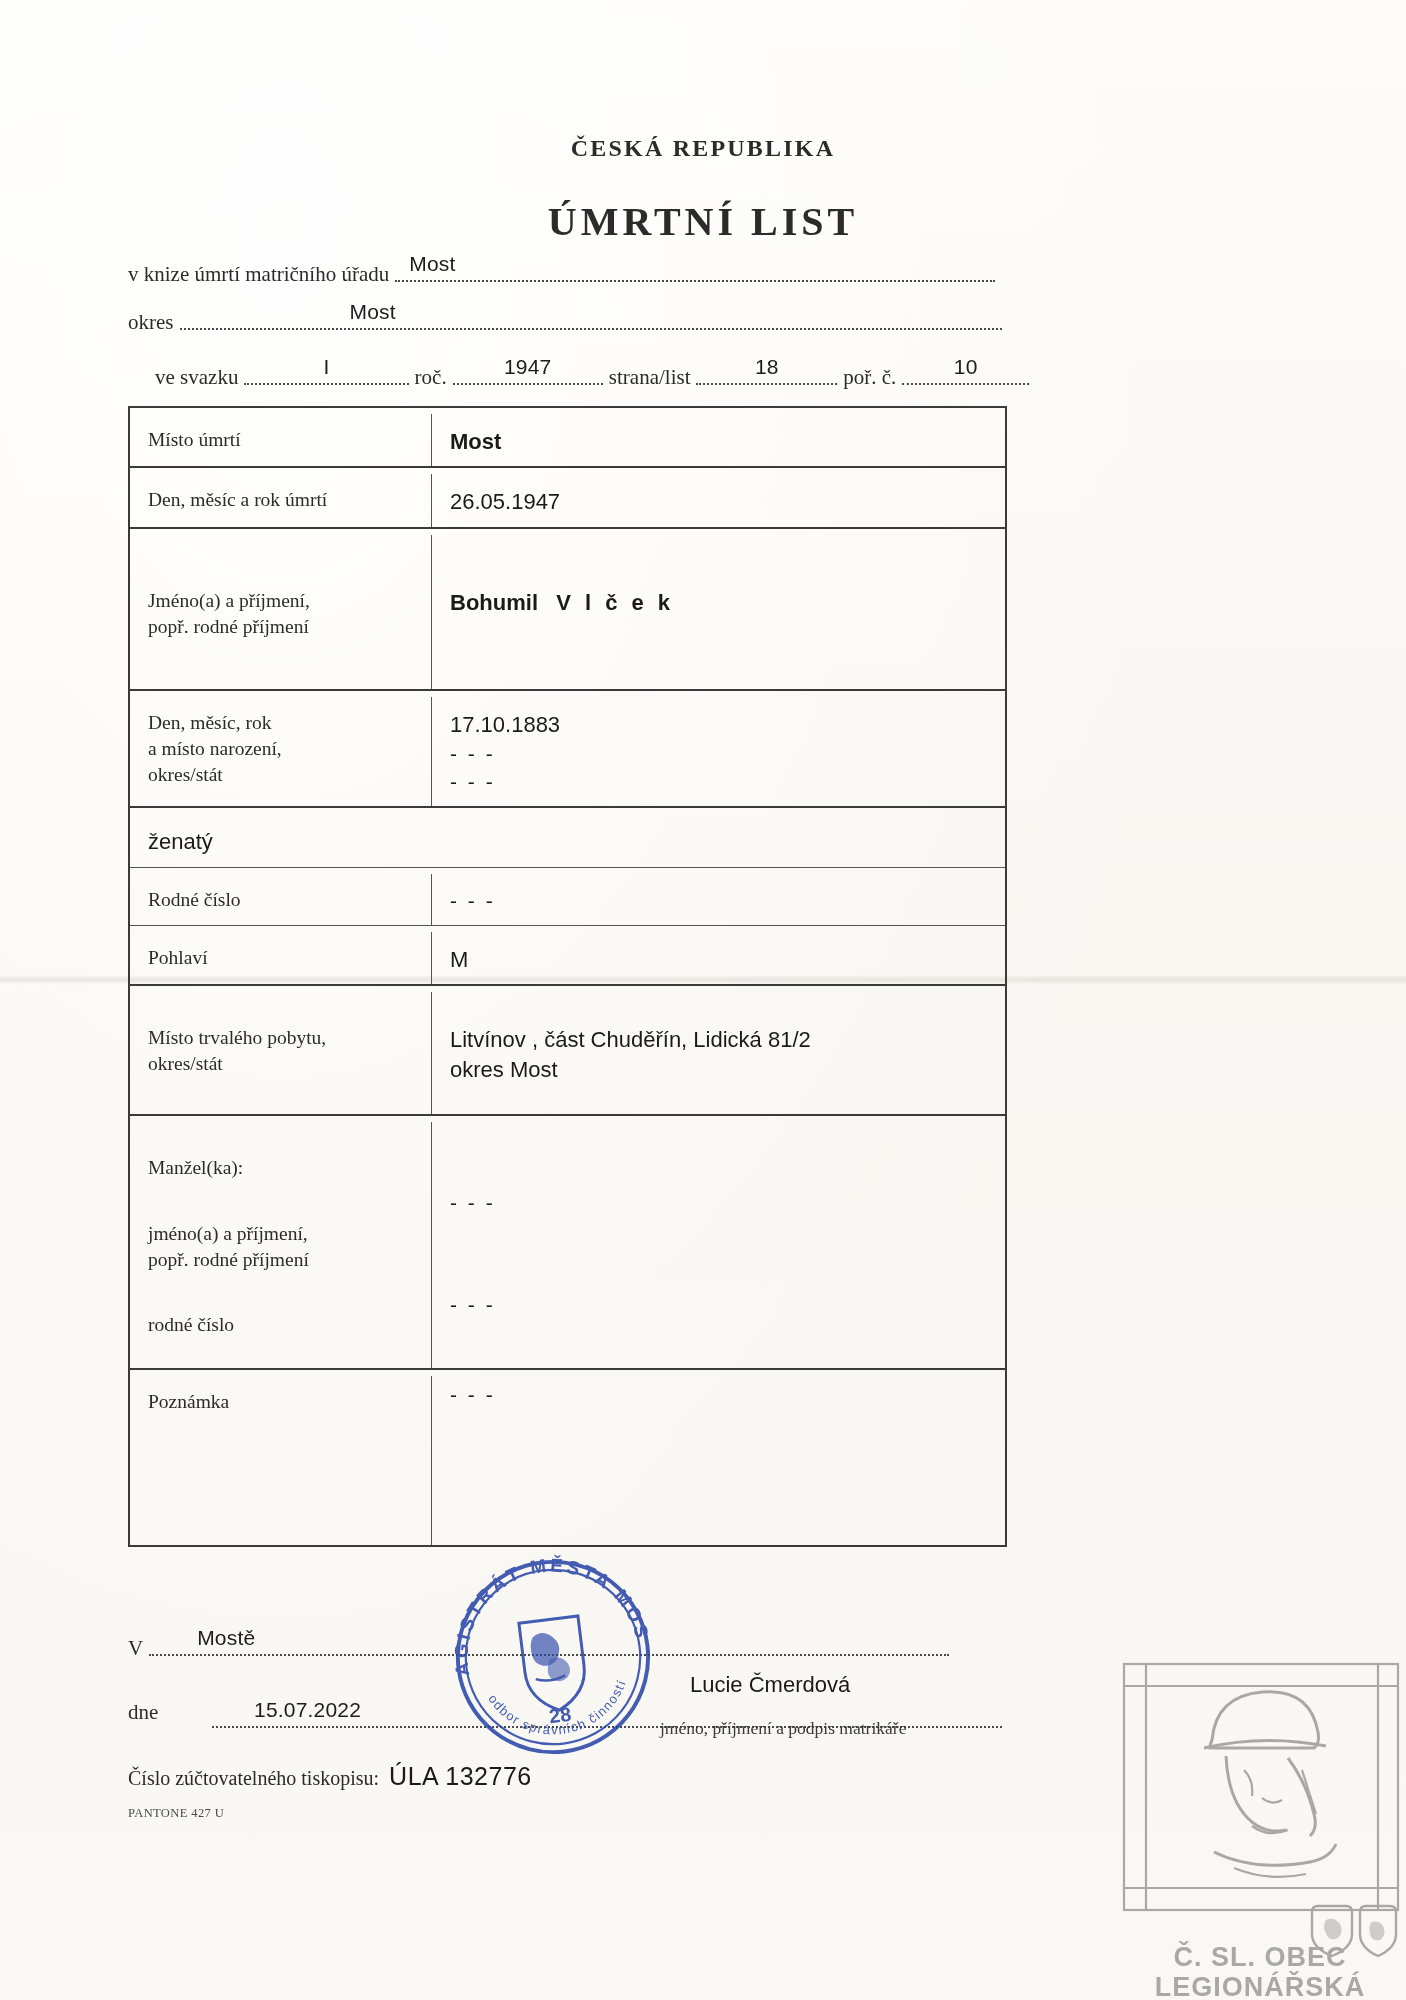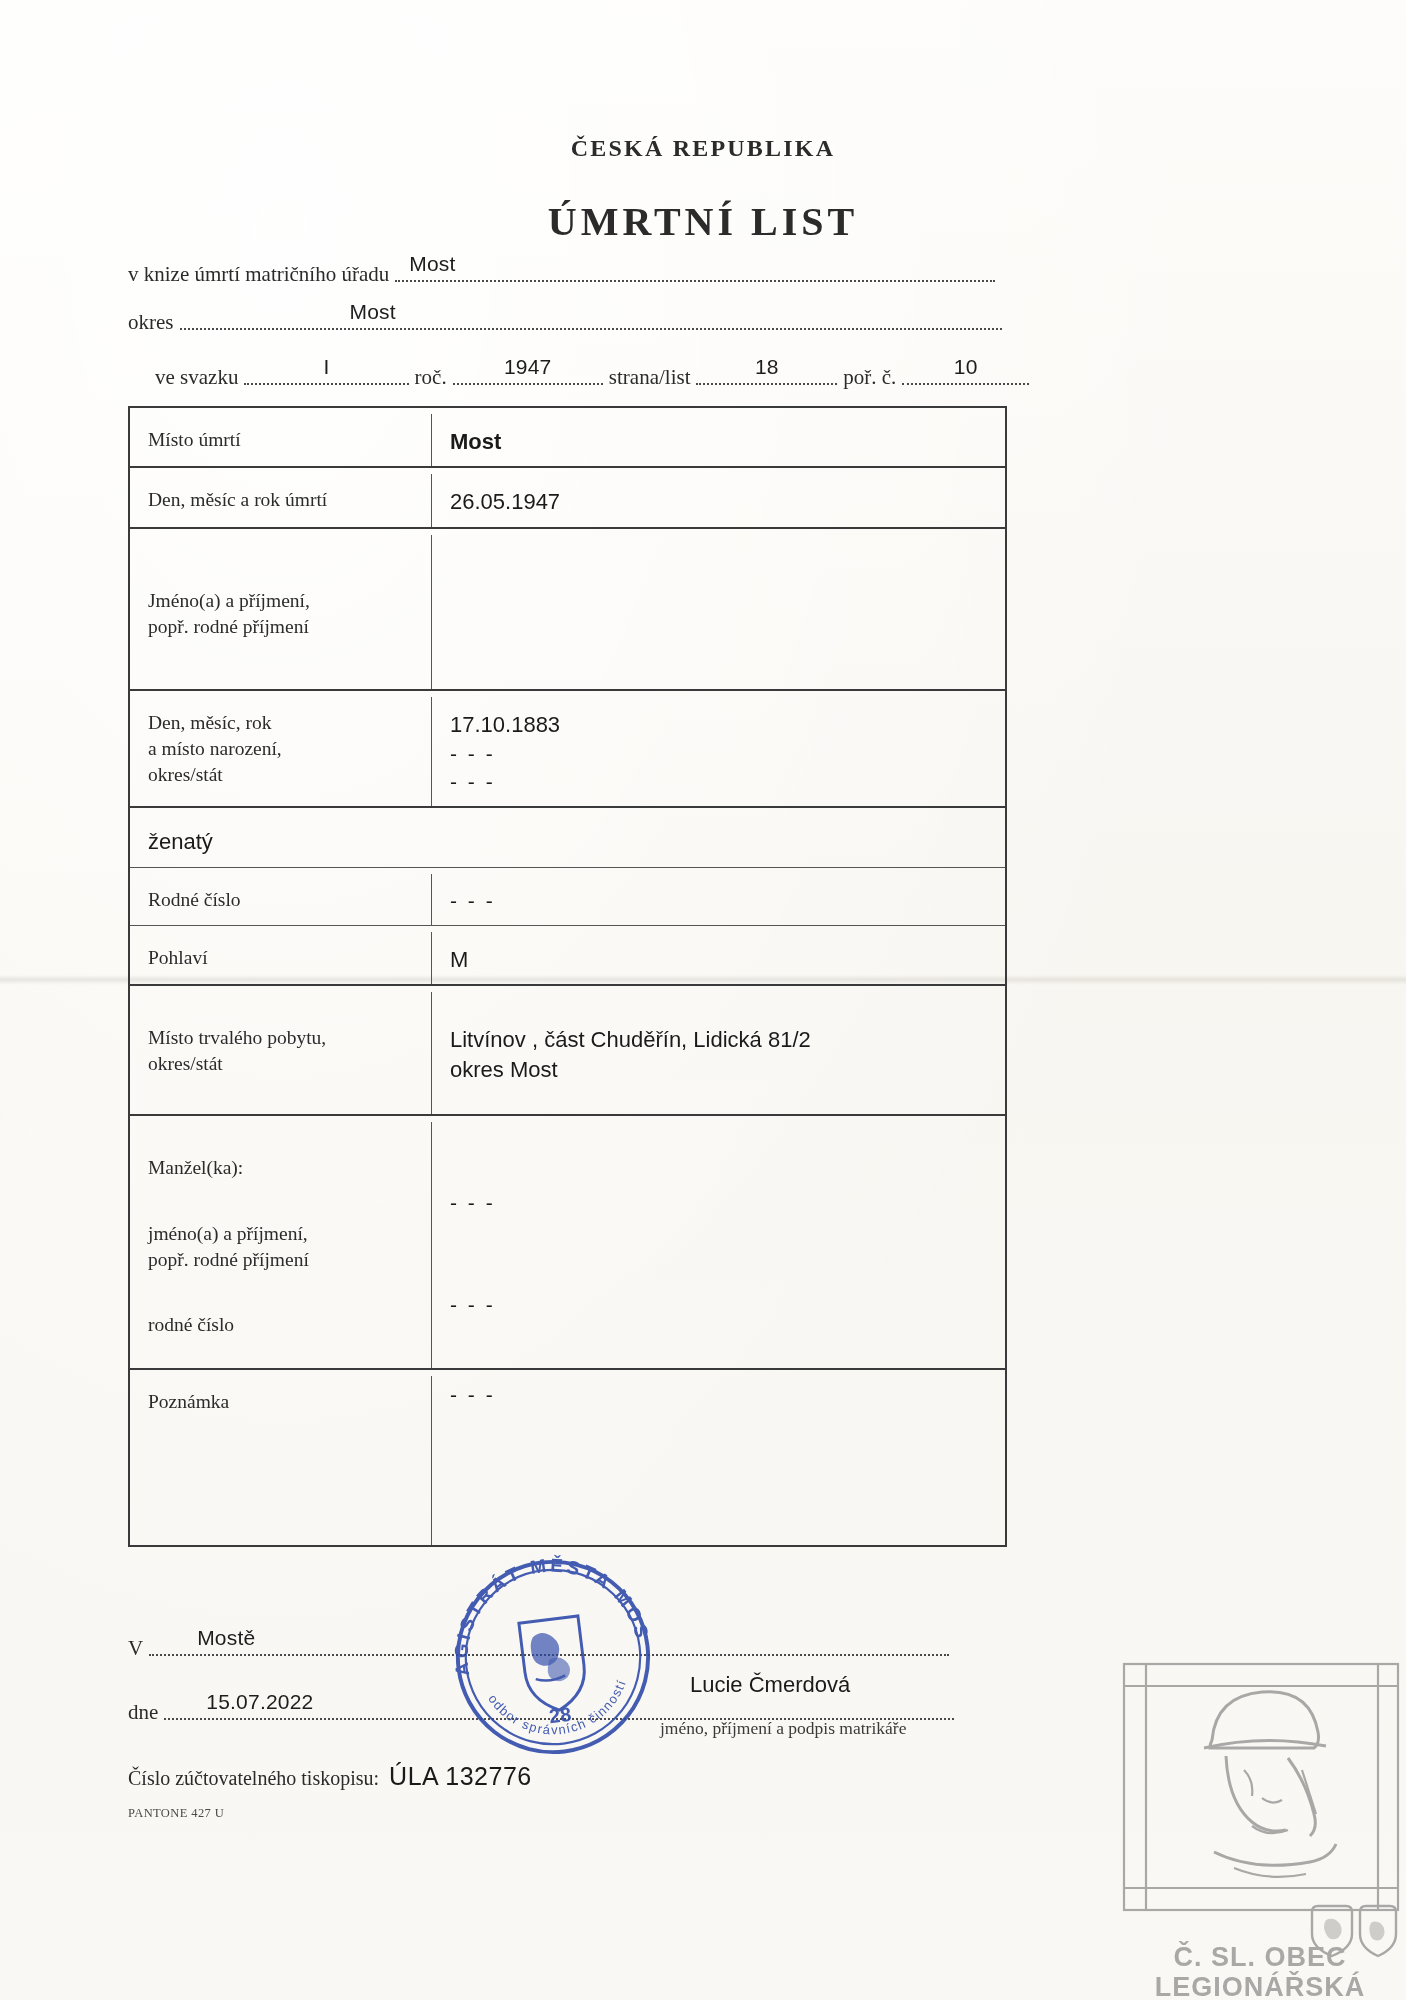--- a/index.html
+++ b/index.html
@@ -150,20 +150,21 @@
   }
   .foot-v .dots { width: 800px; }
   .foot-dne {
     position: absolute;
     top: 1700px;
     left: 128px;
     width: 880px;
     font-size: 21px;
     display: flex;
     align-items: flex-start;
+    flex-direction: column;
   }
   .foot-dne .dots { width: 790px; }
 
   .officer-name {
     position: absolute;
     top: 1672px;
     left: 690px;
     width: 300px;
     text-align: left;
     font-family: "Liberation Sans", "DejaVu Sans", sans-serif;
@@ -282,20 +283,28 @@
       <div class="row thick">
         <div class="cell-l">Den, měsíc a rok úmrtí</div>
         <div class="cell-r">26.05.1947</div>
       </div>
 
       <div class="row thick">
         <div class="cell-l">
           <div class="vspace-md"></div>
           <div>Jméno(a) a příjmení,</div>
           <div>popř. rodné příjmení</div>
+          <div class="vspace-md"></div>
+        </div>
+        <div class="cell-r bold">
+          <div class="vspace-md"></div>
+          <div>
+            <span>Bohumil</span>
+            <span class="spaced-surname" style="margin-left:12px;">V l č e k</span>
+          </div>
           <div class="vspace-md"></div>
         </div>
       </div>
 
       <div class="row thick">
         <div class="cell-l">
           <div>Den, měsíc, rok</div>
           <div>a místo narození,</div>
           <div>okres/stát</div>
         </div>

